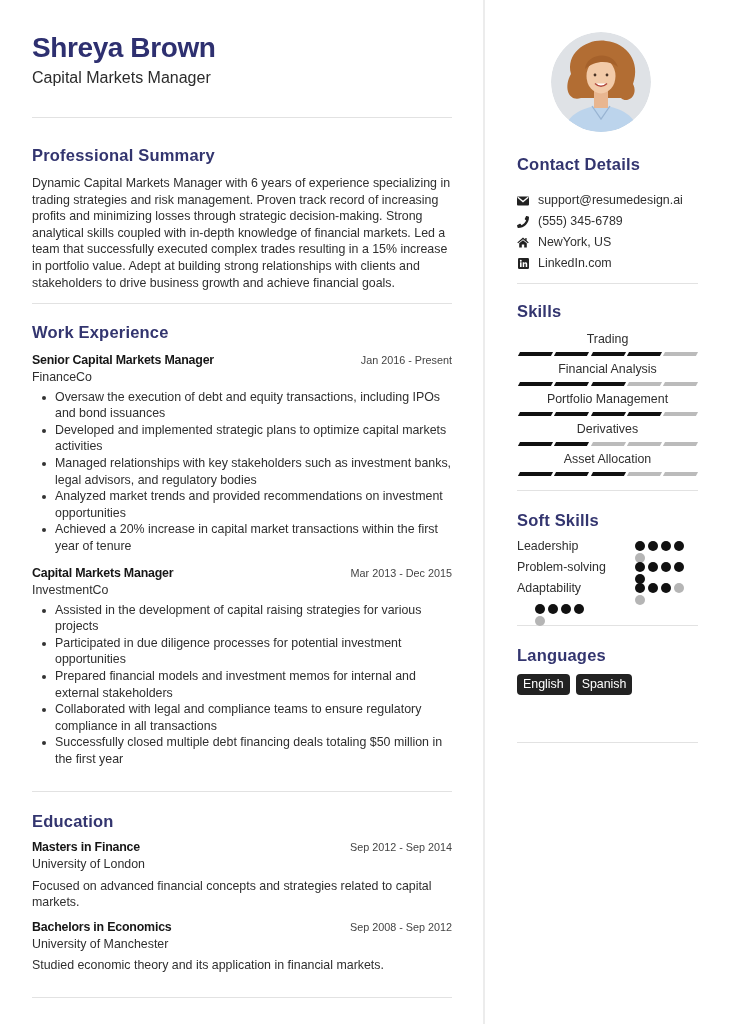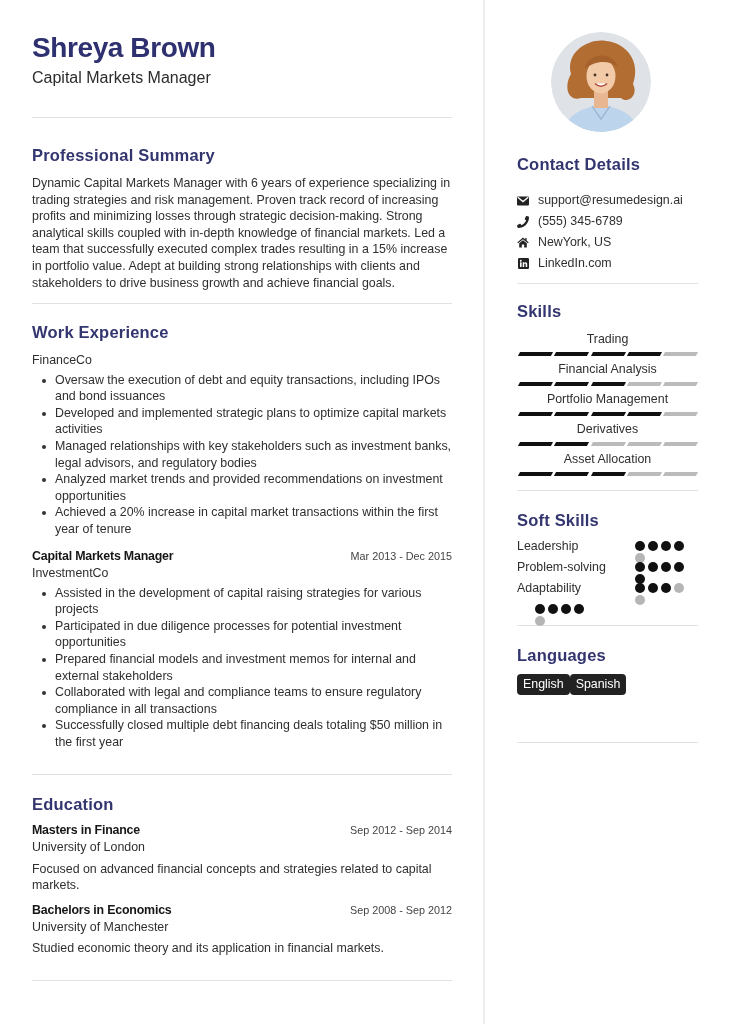--- a/index.html
+++ b/index.html
@@ -40,21 +40,21 @@
   .skill-bar { display: flex; gap: 3.3px; width: 178px; margin-left: 2px; margin-top: 4px; height: 4px; }
   .seg { flex: 1; height: 4px; background: #bbbbbb; transform: skewX(-28deg); }
   .seg[data-filled="true"] { background: #111111; }
 
   .soft-row { display: flex; align-items: flex-start; margin-bottom: 4px; }
   .soft-label { width: 100px; font-size: 12.4px; line-height: 17px; color: #2f2f2f; }
   .dots { display: flex; flex-wrap: wrap; align-content: flex-start; column-gap: 3px; row-gap: 2px; width: 50px; height: 10px; margin-left: 18px; margin-top: 3px; overflow: visible; }
   .dot { width: 10px; height: 10px; border-radius: 50%; background: #b5b5b5; }
   .dot[data-filled="true"] { background: #111111; }
 
-  .badges { display: flex; }
+  .badges { display: flex; gap: 6px; }
   .badge { height: 21px; line-height: 21px; padding: 0 6px; background: #222222; color: #ffffff; border-radius: 4px; font-size: 12.4px; }
 </style>
 </head>
 <body>
 
 <div class="page">
   <div class="vdivider"></div>
 
   <div class="left">
     <h1 class="name">Shreya Brown</h1>
@@ -66,20 +66,24 @@
       <h2 class="sec-title" style="margin-top:26px">Professional Summary</h2>
       <p class="para" style="margin-top:9px">Dynamic Capital Markets Manager with 6 years of experience specializing in trading strategies and risk management. Proven track record of increasing profits and minimizing losses through strategic decision-making. Strong analytical skills coupled with in-depth knowledge of financial markets. Led a team that successfully executed complex trades resulting in a 15% increase in portfolio value. Adept at building strong relationships with clients and stakeholders to drive business growth and achieve financial goals.</p>
     </section>
 
     <div class="hr" style="margin-top:12px"></div>
 
     <section>
       <h2 class="sec-title" style="margin-top:17px">Work Experience</h2>
 
       <div class="entry" style="margin-top:8.5px">
+        <div class="entry-head">
+          <span class="entry-title">Senior Capital Markets Manager</span>
+          <span class="entry-date">Jan 2016 - Present</span>
+        </div>
         <div class="entry-org">FinanceCo</div>
         <ul class="bullets" style="margin-top:3px">
           <li>Oversaw the execution of debt and equity transactions, including IPOs and bond issuances</li>
           <li>Developed and implemented strategic plans to optimize capital markets activities</li>
           <li>Managed relationships with key stakeholders such as investment banks, legal advisors, and regulatory bodies</li>
           <li>Analyzed market trends and provided recommendations on investment opportunities</li>
           <li>Achieved a 20% increase in capital market transactions within the first year of tenure</li>
         </ul>
       </div>
 

